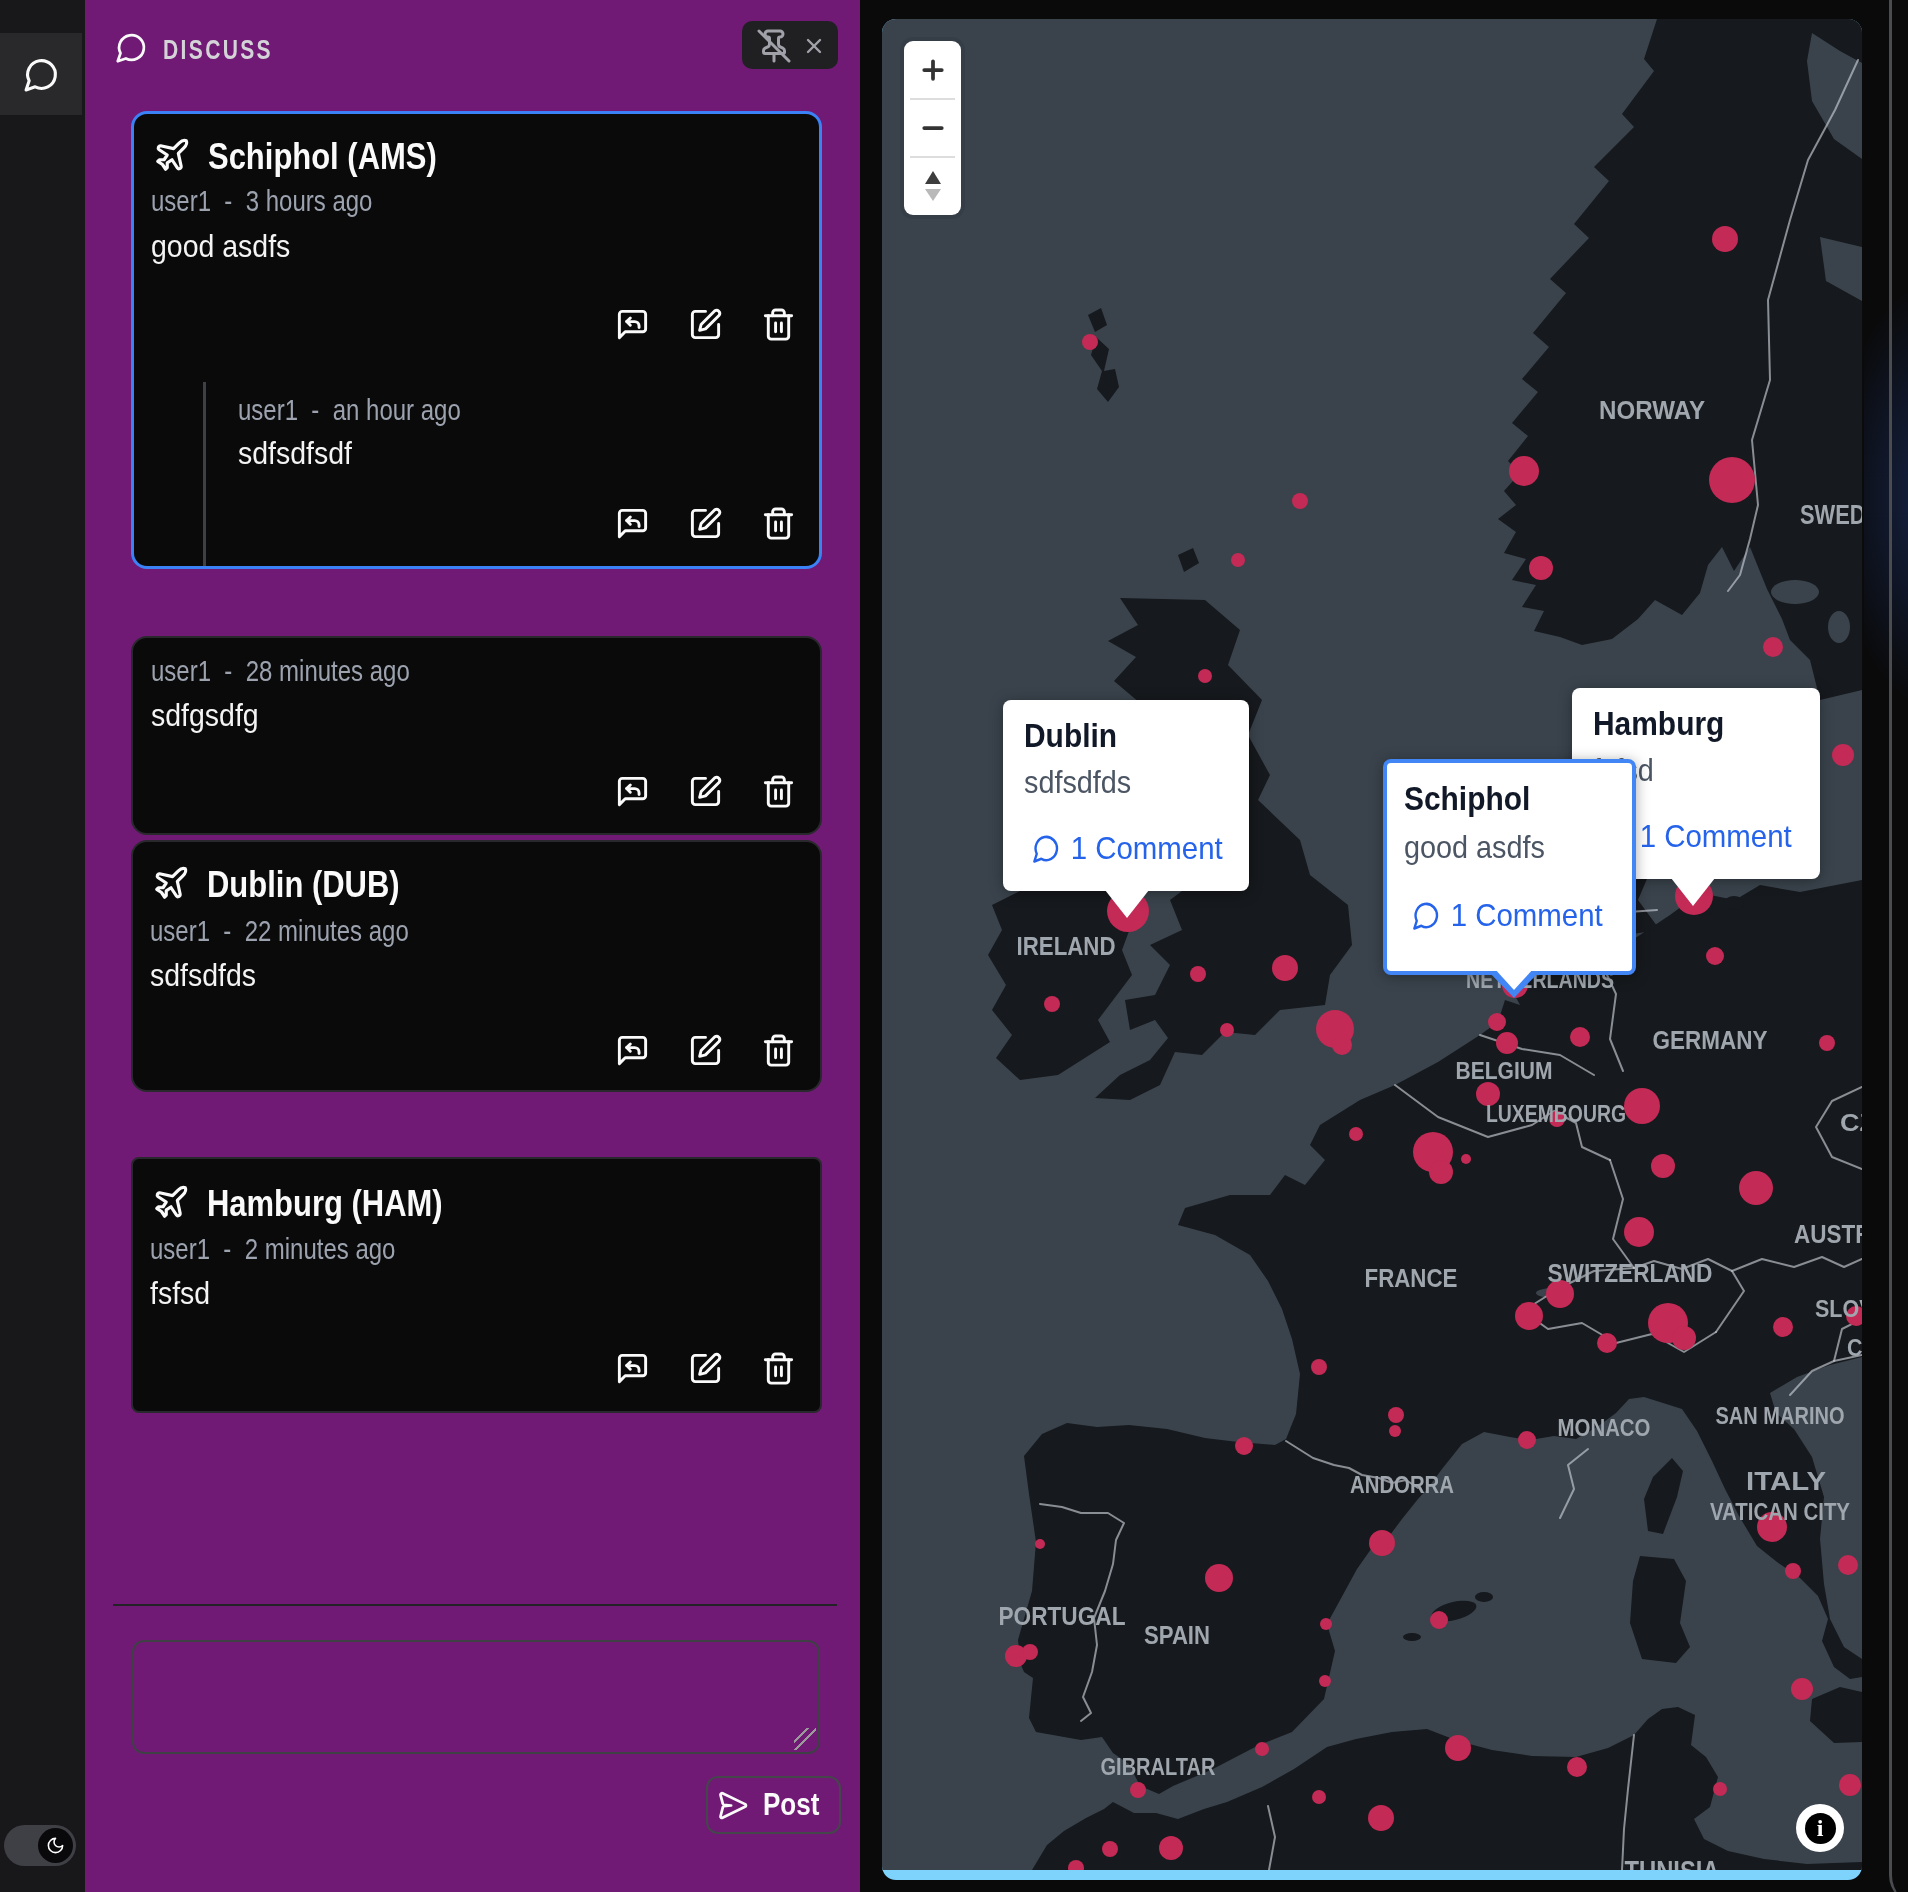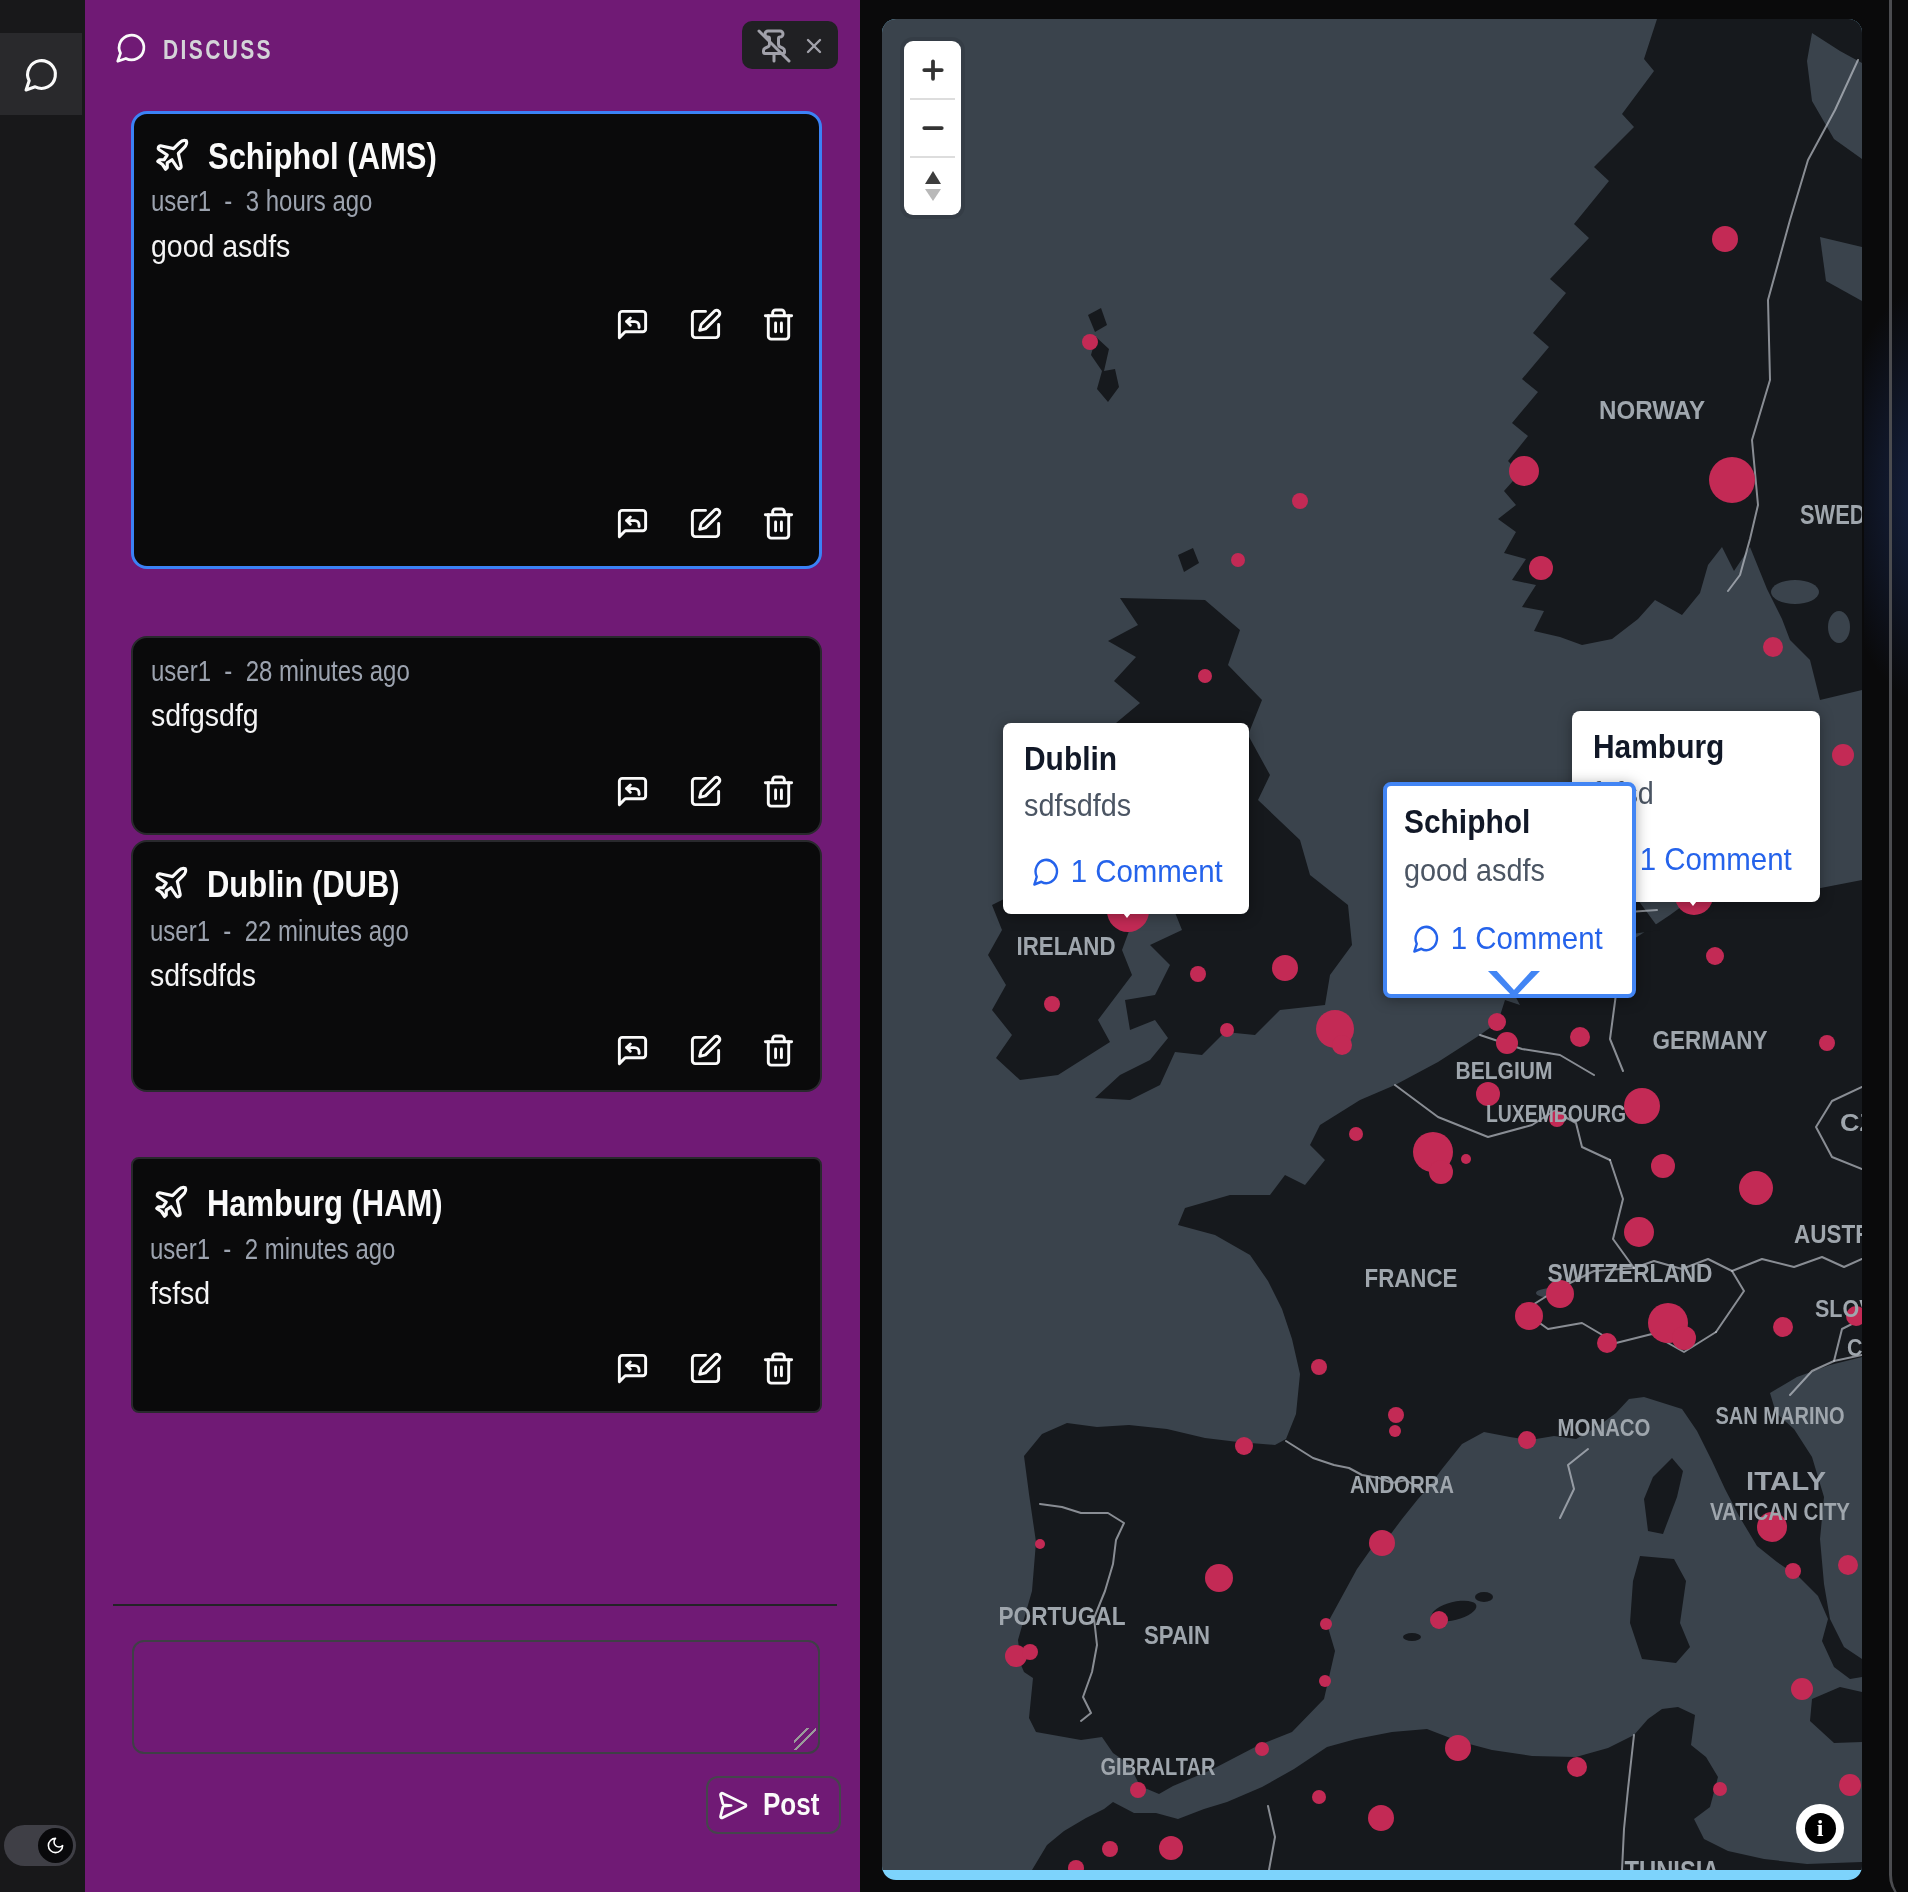--- a/index.html
+++ b/index.html
@@ -45,21 +45,21 @@
   background:radial-gradient(140px 290px at 165% 495px, rgba(56,105,230,.28), rgba(56,105,230,0) 74%); }
 #vline { position:absolute; left:1889px; top:-20px; width:40px; height:1925px;
   border-left:3px solid #4b4c50; border-bottom-left-radius:30px; }
 
 #zoomctl { position:absolute; left:22px; top:22px; width:57px; height:174px; background:#fff;
   border-radius:9px; box-shadow:0 0 0 4px rgba(0,0,0,.08); }
 #zoomctl .zc { position:absolute; left:0; width:57px; height:58px; display:flex; align-items:center;
   justify-content:center; }
 #zoomctl .d { position:absolute; left:6px; width:45px; height:2px; background:#ddd; }
 
-.pop { position:absolute; background:#fff; border-radius:8px; box-shadow:0 2px 14px rgba(0,0,0,.35);margin-top:23px; }
+.pop { position:absolute; background:#fff; border-radius:8px; box-shadow:0 2px 14px rgba(0,0,0,.35); }
 .pop .pt { position:absolute; left:21px; top:16px; font-size:34px; font-weight:700; color:#111827;
   white-space:nowrap; transform:scaleX(.88); transform-origin:0 50%; }
 .pop .pb { position:absolute; left:21px; top:64px; font-size:32px; color:#4b5563; white-space:nowrap; transform:scaleX(.90); transform-origin:0 50%; }
 .pop .pl { position:absolute; left:29px; top:130px; font-size:32px; color:#2563eb; display:flex;
   align-items:center; gap:11px; white-space:nowrap; transform:scaleX(.92); transform-origin:0 50%; }
 .tail { position:absolute; width:0; height:0; border-left:22px solid transparent;
   border-right:22px solid transparent; border-top:28px solid #fff; }
 #info { position:absolute; left:914px; top:1785px; width:48px; height:48px; border-radius:50%;
   background:#fff; display:flex; align-items:center; justify-content:center; }
 #info .ii { width:31px; height:31px; border-radius:50%; background:#000; color:#fff;
@@ -117,20 +117,24 @@
           <path d="M12 3H5a2 2 0 0 0-2 2v14a2 2 0 0 0 2 2h14a2 2 0 0 0 2-2v-7"></path>
           <path d="M18.4 2.6a2.17 2.17 0 0 1 3 3L12 15l-4 1 1-4Z"></path>
         </svg>
       <svg width="35" height="35" viewBox="0 0 24 24" fill="none" stroke="#fafafa" stroke-width="2" stroke-linecap="round" stroke-linejoin="round">
           <path d="M3 6h18"></path>
           <path d="M19 6v14a2 2 0 0 1-2 2H7a2 2 0 0 1-2-2V6"></path>
           <path d="M8 6V4a2 2 0 0 1 2-2h4a2 2 0 0 1 2 2v2"></path>
           <line x1="10" y1="11" x2="10" y2="17"></line>
           <line x1="14" y1="11" x2="14" y2="17"></line>
         </svg>
+    </div>
+    <div class="nest" style="left:69px;top:268px;width:600px;height:184px;">
+      <div class="cmeta" style="left:32px;top:11px;">user1&nbsp; -&nbsp; an hour ago</div>
+      <div class="cbody" style="left:32px;top:53px;">sdfsdfsdf</div>
     </div>
     <div class="irow" style="left:481px;top:392px;">
       <svg width="35" height="35" viewBox="0 0 24 24" fill="none" stroke="#fafafa" stroke-width="2" stroke-linecap="round" stroke-linejoin="round">
           <path d="M21 15a2 2 0 0 1-2 2H7l-4 4V5a2 2 0 0 1 2-2h14a2 2 0 0 1 2 2z"></path>
           <path d="M8 10h5.5a3 3 0 0 1 3 3v1"></path>
           <path d="m10.5 7.5-2.5 2.5 2.5 2.5"></path>
         </svg>
       <svg width="35" height="35" viewBox="0 0 24 24" fill="none" stroke="#fafafa" stroke-width="2" stroke-linecap="round" stroke-linejoin="round">
           <path d="M12 3H5a2 2 0 0 0-2 2v14a2 2 0 0 0 2 2h14a2 2 0 0 0 2-2v-7"></path>
           <path d="M18.4 2.6a2.17 2.17 0 0 1 3 3L12 15l-4 1 1-4Z"></path>

